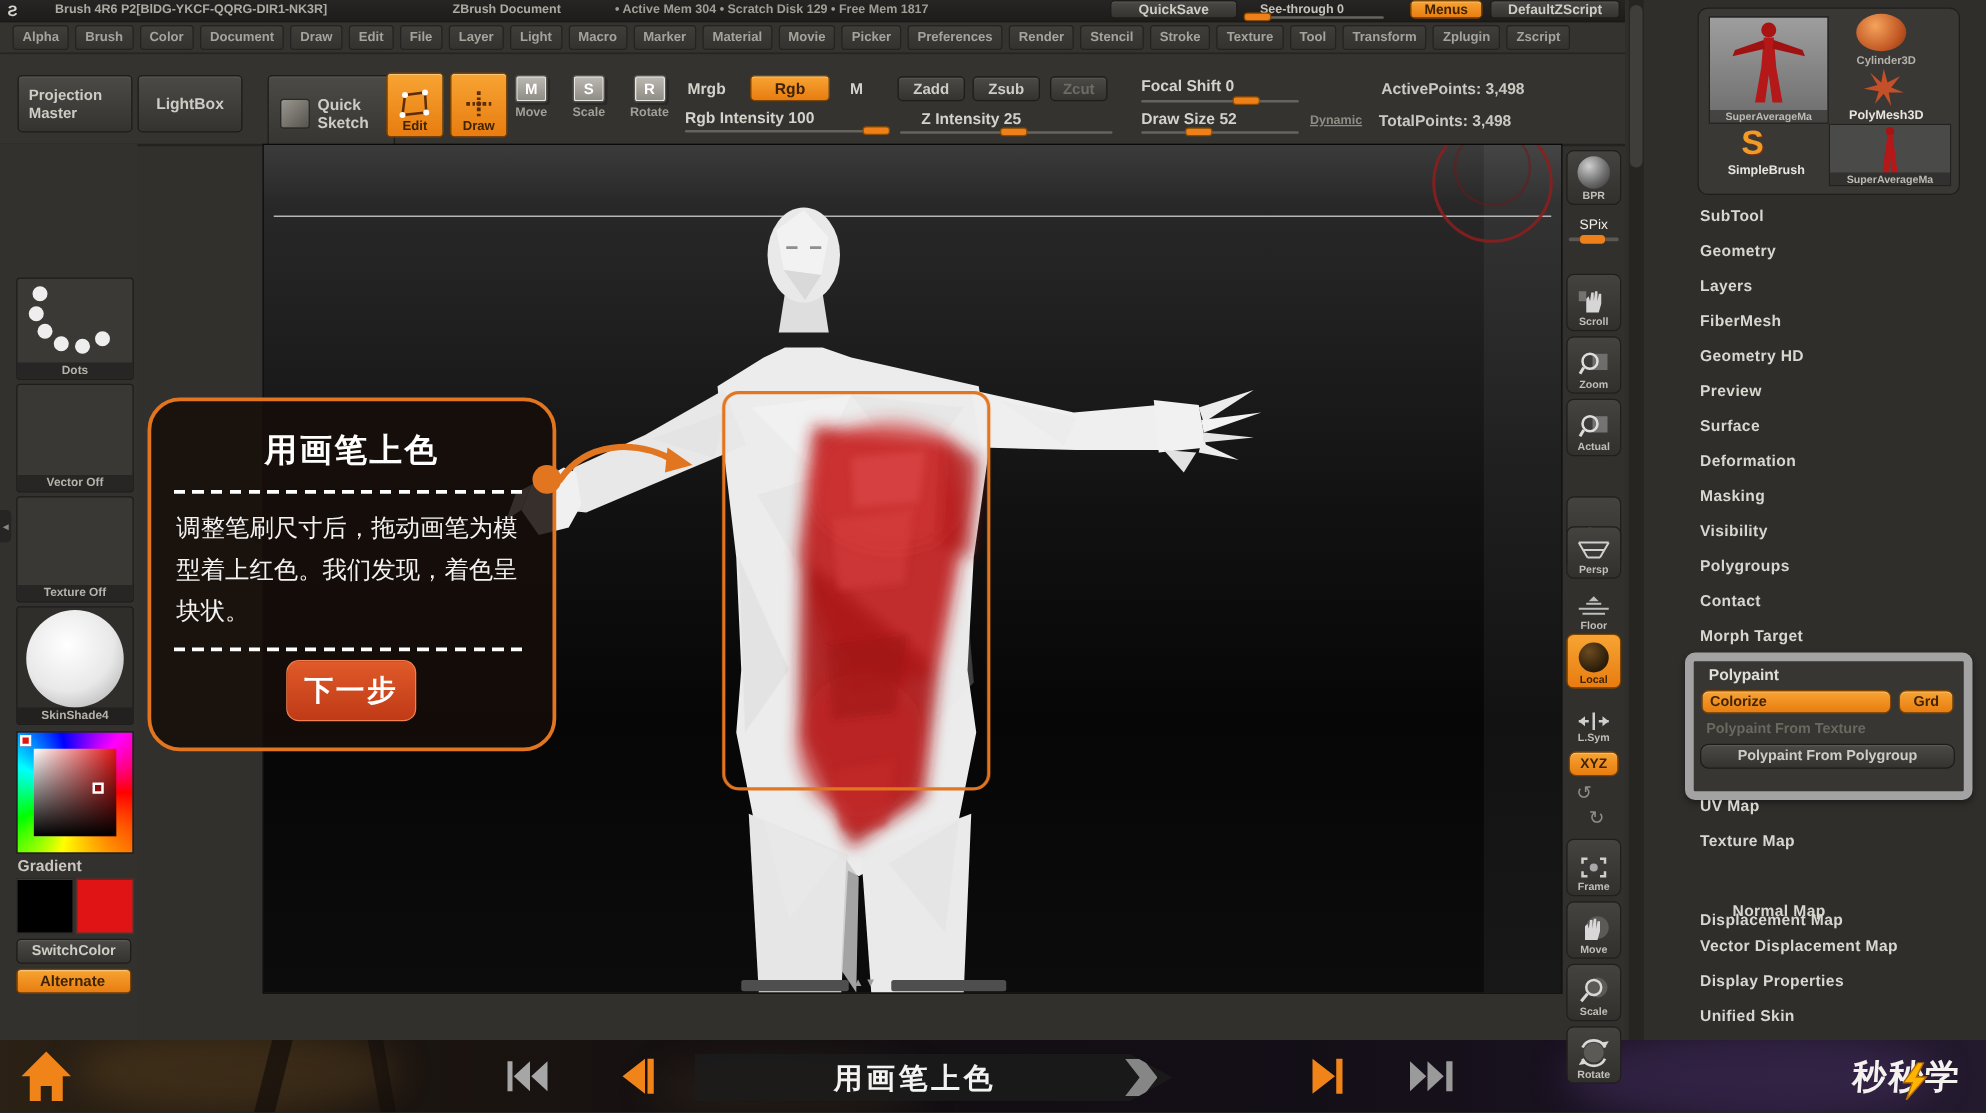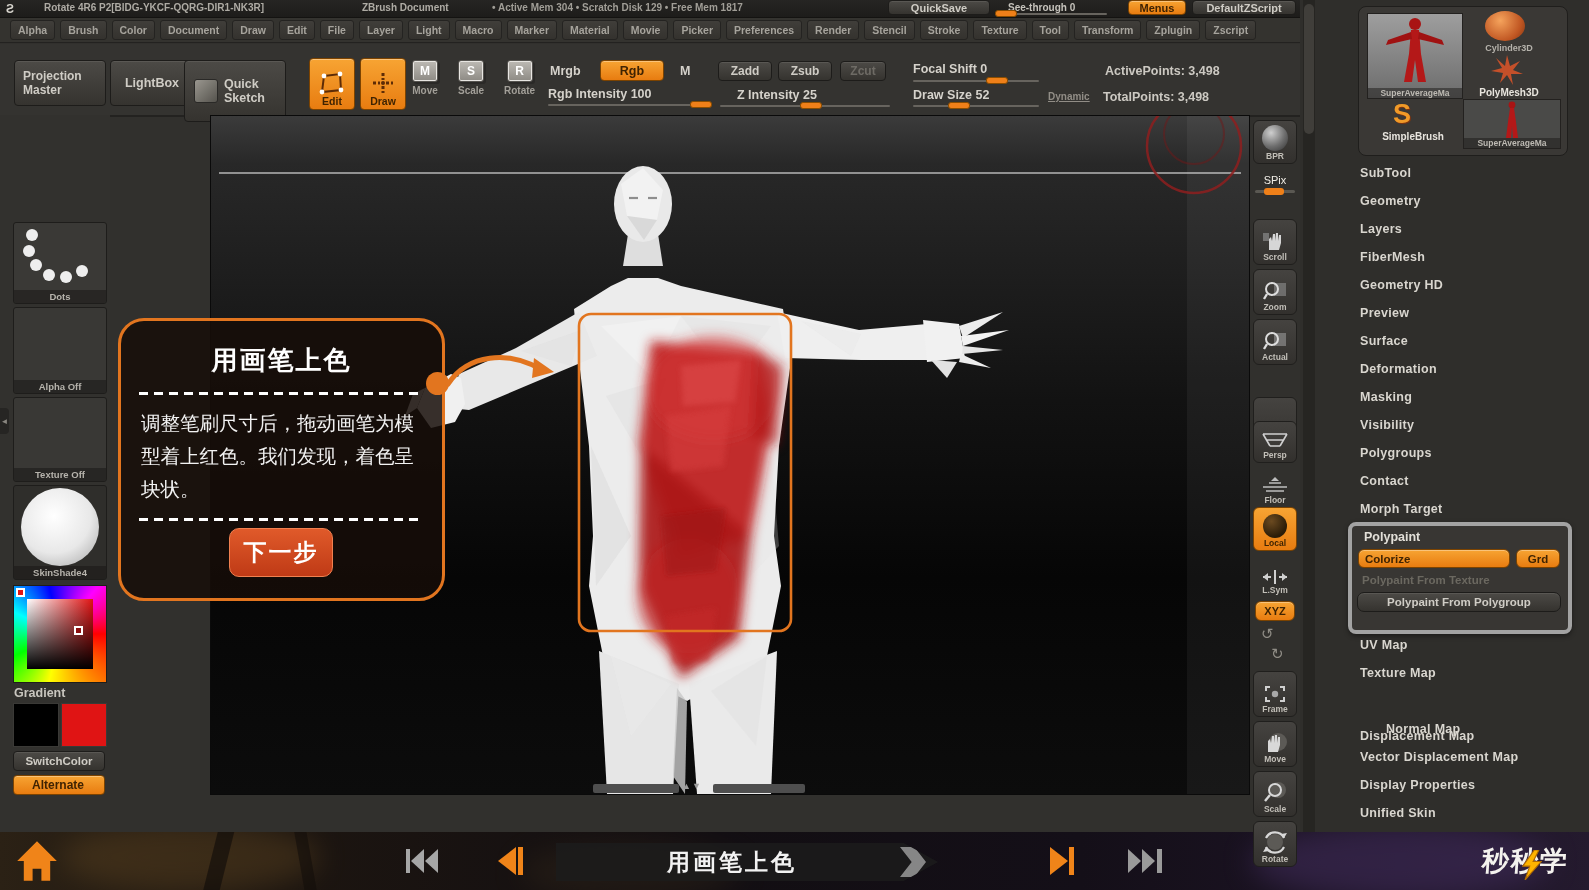--- a/index.html
+++ b/index.html
@@ -56,21 +56,21 @@
   .wb{position:absolute;top:0;height:15px;background:linear-gradient(#4c4a46,#35332f);border:1px solid #1d1c1a;border-radius:3px;
       color:#c9c6bf;font-size:9px;display:flex;align-items:center;justify-content:center;gap:1px;box-sizing:border-box;}
 </style>
 </head>
 <body>
 
 <div id="app">
 
   <div id="titlebar">
     <span class="tb-text" style="left:6px;color:#d8d5ce;font-size:12px;">Ƨ</span>
-    <span class="tb-text" style="left:44px;">Rotate 4R6 P2[BlDG-YKCF-QQRG-DIR1-NK3R]</span>
+    <span class="tb-text" style="left:44px;">Brush 4R6 P2[BlDG-YKCF-QQRG-DIR1-NK3R]</span>
     <span class="tb-text" style="left:362px;">ZBrush Document</span>
     <span class="tb-text" style="left:492px;color:#a19e97;">• Active Mem 304 • Scratch Disk 129 • Free Mem 1817</span>
     <div class="btn abs" style="left:888px;top:0;width:102px;height:15px;font-size:11px;">QuickSave</div>
     <span class="tb-text" style="left:1008px;color:#c6c3bc;">See-through 0</span>
     <div class="sline" style="left:995px;top:13px;width:112px;"></div>
     <div class="knob" style="left:995px;top:10px;"></div>
     <div class="obtn abs" style="left:1128px;top:0;width:58px;height:15px;font-size:11px;">Menus</div>
     <div class="btn abs" style="left:1192px;top:0;width:104px;height:15px;font-size:11px;">DefaultZScript</div>
     <div class="wb" style="left:1302px;width:30px;">◀<span style="font-size:7px;">|||</span></div>
     <div class="wb" style="left:1336px;width:30px;"><span style="font-size:7px;">|||</span>▶</div>
@@ -106,21 +106,21 @@
     <span class="mi">Texture</span>
     <span class="mi">Tool</span>
     <span class="mi">Transform</span>
     <span class="mi">Zplugin</span>
     <span class="mi">Zscript</span>
   </div>
 
   <div id="toolbar">
     <div class="btn abs" style="left:14px;top:16px;width:92px;height:46px;font-size:12px;justify-content:flex-start;padding-left:8px;text-align:left;line-height:14px;">Projection Master</div>
     <div class="btn abs" style="left:110px;top:16px;width:84px;height:46px;font-size:12.5px;">LightBox</div>
-    <div class="btn abs" style="left:184px;top:16px;width:102px;height:62px;font-size:12.5px;gap:6px;">
+    <div class="btn abs" style="left:214px;top:16px;width:102px;height:62px;font-size:12.5px;gap:6px;">
       <span style="width:22px;height:22px;background:linear-gradient(135deg,#9a978f,#55534d);border:1px solid #2a2927;border-radius:3px;display:inline-block;"></span>
       <span style="width:52px;line-height:14px;">Quick Sketch</span>
     </div>
     <div class="obtn abs" style="left:309px;top:14px;width:46px;height:52px;flex-direction:column;justify-content:flex-end;font-size:10.5px;padding-bottom:2px;">
       <svg width="26" height="24" viewBox="0 0 26 24">
           <path d="M5 5 L21 3 L22 19 L3 21 Z" fill="none" stroke="#5e2c06" stroke-width="2"></path>
           <circle cx="5" cy="5" r="2.4" fill="#fff"></circle>
           <circle cx="21" cy="3" r="2.4" fill="#fff"></circle>
           <circle cx="22" cy="19" r="2.4" fill="#fff"></circle>
           <circle cx="3" cy="21" r="2.4" fill="#fff"></circle>
@@ -178,21 +178,21 @@
         <circle cx="18" cy="12" r="6" fill="#eee"></circle>
           <circle cx="15" cy="28" r="6" fill="#eee"></circle>
         <circle cx="22" cy="42" r="6" fill="#eee"></circle>
           <circle cx="35" cy="52" r="6" fill="#eee"></circle>
         <circle cx="52" cy="54" r="6" fill="#eee"></circle>
           <circle cx="68" cy="48" r="6" fill="#eee"></circle>
       </svg>
       <span class="tlabel">Dots</span>
     </div>
     <div class="thumb" style="top:192px;height:85px;background:#393835;">
-      <span class="tlabel">Alpha Off</span>
+      <span class="tlabel">Vector Off</span>
     </div>
     <div class="thumb" style="top:282px;height:83px;background:#393835;">
       <span class="tlabel">Texture Off</span>
     </div>
     <div class="thumb" style="top:370px;height:93px;background:#2f2e2b;">
       <div style="position:absolute;left:7px;top:2px;width:78px;height:78px;border-radius:50%;background:radial-gradient(circle at 42% 36%,#ffffff,#e8e8e8 55%,#b9b9b9 85%,#9a9a9a);"></div>
       <span class="tlabel">SkinShade4</span>
     </div>
     <div class="abs" style="left:13px;top:470px;width:92px;height:96px;background:conic-gradient(from 90deg,#f00,#ff8000,#ff0,#0f0,#0ff,#00f,#f0f,#f00);border:1px solid #1e1d1b;">
       <div class="abs" style="left:13px;top:13px;width:66px;height:70px;background:linear-gradient(to top,#000,rgba(0,0,0,0)),linear-gradient(to right,#fff,#e01414);"></div>
@@ -446,21 +446,21 @@
     <div class="sect" style="top:278px;">Geometry HD</div>
     <div class="sect" style="top:306px;">Preview</div>
     <div class="sect" style="top:334px;">Surface</div>
     <div class="sect" style="top:362px;">Deformation</div>
     <div class="sect" style="top:390px;">Masking</div>
     <div class="sect" style="top:418px;">Visibility</div>
     <div class="sect" style="top:446px;">Polygroups</div>
     <div class="sect" style="top:474px;">Contact</div>
     <div class="sect" style="top:502px;">Morph Target</div>
 
-    <div class="abs" style="left:48px;top:522px;width:216px;height:104px;background:#383633;border:4px solid #a3a3a3;border-radius:8px;box-shadow:0 2px 5px rgba(0,0,0,.4);text-decoration:underline;">
+    <div class="abs" style="left:48px;top:522px;width:216px;height:104px;background:#383633;border:7px solid #a3a3a3;border-radius:8px;box-shadow:0 2px 5px rgba(0,0,0,.4);text-decoration:underline;">
       <span style="position:absolute;left:12px;top:4px;font-size:12.5px;font-weight:bold;color:#e2dfd8;">Polypaint</span>
       <div class="obtn abs" style="left:6px;top:23px;width:152px;height:19px;font-size:11.5px;justify-content:flex-start;padding-left:6px;border-radius:6px;">Colorize</div>
       <div class="obtn abs" style="left:164px;top:23px;width:44px;height:19px;font-size:11.5px;border-radius:6px;">Grd</div>
       <div class="abs" style="left:10px;top:48px;font-size:11.5px;font-weight:bold;color:#6b6860;">Polypaint From Texture</div>
       <div class="btn abs" style="left:5px;top:66px;width:204px;height:20px;font-size:11.5px;border-radius:7px;">Polypaint From Polygroup</div>
     </div>
 
     <div class="sect" style="top:638px;">UV Map</div>
     <div class="sect" style="top:666px;">Texture Map</div>
     <div class="sect" style="top:694px;margin-top:35px;">Displacement Map</div>

